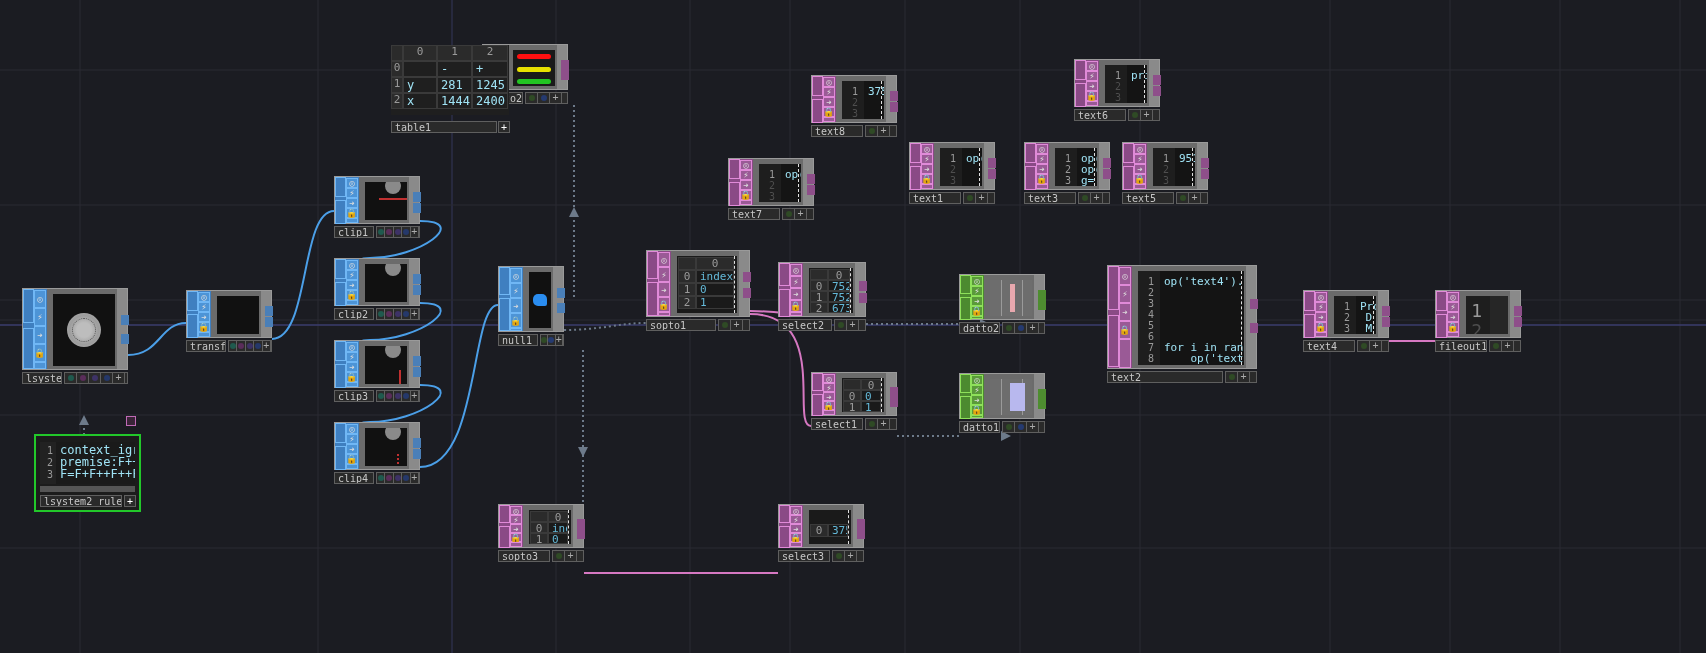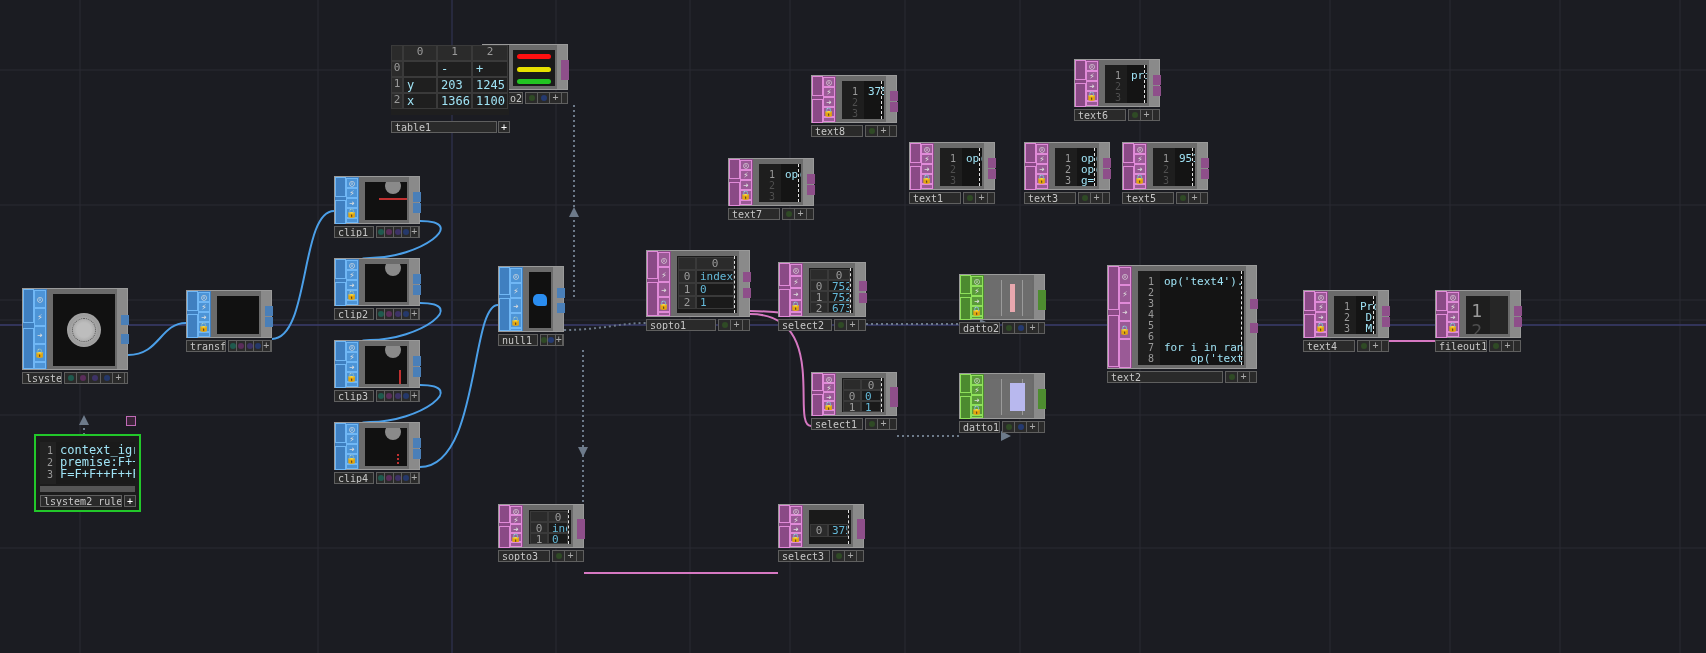--- a/index.html
+++ b/index.html
@@ -893,23 +893,23 @@
         <div class="tcell h" style="left: 0px; top: 0px; width: 12px; height: 16px;"></div>
         <div class="tcell h" style="left: 12px; top: 0px; width: 34px; height: 16px;">0</div>
         <div class="tcell h" style="left: 46px; top: 0px; width: 35px; height: 16px;">1</div>
         <div class="tcell h" style="left: 81px; top: 0px; width: 36px; height: 16px;">2</div>
         <div class="tcell h" style="left: 0px; top: 16px; width: 12px; height: 16px;">0</div>
         <div class="tcell" style="left: 12px; top: 16px; width: 34px; height: 16px; font-size: 12px; line-height: 15px;"></div>
         <div class="tcell" style="left: 46px; top: 16px; width: 35px; height: 16px; font-size: 12px; line-height: 15px;">-</div>
         <div class="tcell" style="left: 81px; top: 16px; width: 36px; height: 16px; font-size: 12px; line-height: 15px;">+</div>
         <div class="tcell h" style="left: 0px; top: 32px; width: 12px; height: 16px;">1</div>
         <div class="tcell" style="left: 12px; top: 32px; width: 34px; height: 16px; font-size: 12px; line-height: 15px;">y</div>
-        <div class="tcell" style="left: 46px; top: 32px; width: 35px; height: 16px; font-size: 12px; line-height: 15px;">203</div>
+        <div class="tcell" style="left: 46px; top: 32px; width: 35px; height: 16px; font-size: 12px; line-height: 15px;">281</div>
         <div class="tcell" style="left: 81px; top: 32px; width: 36px; height: 16px; font-size: 12px; line-height: 15px;">1245</div>
         <div class="tcell h" style="left: 0px; top: 48px; width: 12px; height: 16px;">2</div>
         <div class="tcell" style="left: 12px; top: 48px; width: 34px; height: 16px; font-size: 12px; line-height: 15px;">x</div>
-        <div class="tcell" style="left: 46px; top: 48px; width: 35px; height: 16px; font-size: 12px; line-height: 15px;">1366</div>
-        <div class="tcell" style="left: 81px; top: 48px; width: 36px; height: 16px; font-size: 12px; line-height: 15px;">1100</div>
+        <div class="tcell" style="left: 46px; top: 48px; width: 35px; height: 16px; font-size: 12px; line-height: 15px;">1444</div>
+        <div class="tcell" style="left: 81px; top: 48px; width: 36px; height: 16px; font-size: 12px; line-height: 15px;">2400</div>
       </div>
       <div class="label" style="left: 0px; top: 76px; width: 106px;">table1</div>
       <div class="label" style="left: 107px; top: 76px; width: 12px; padding: 0px; text-align: center; color: rgb(255, 255, 255);">+</div>
     </div>
   </div>
 
 </body></html>

